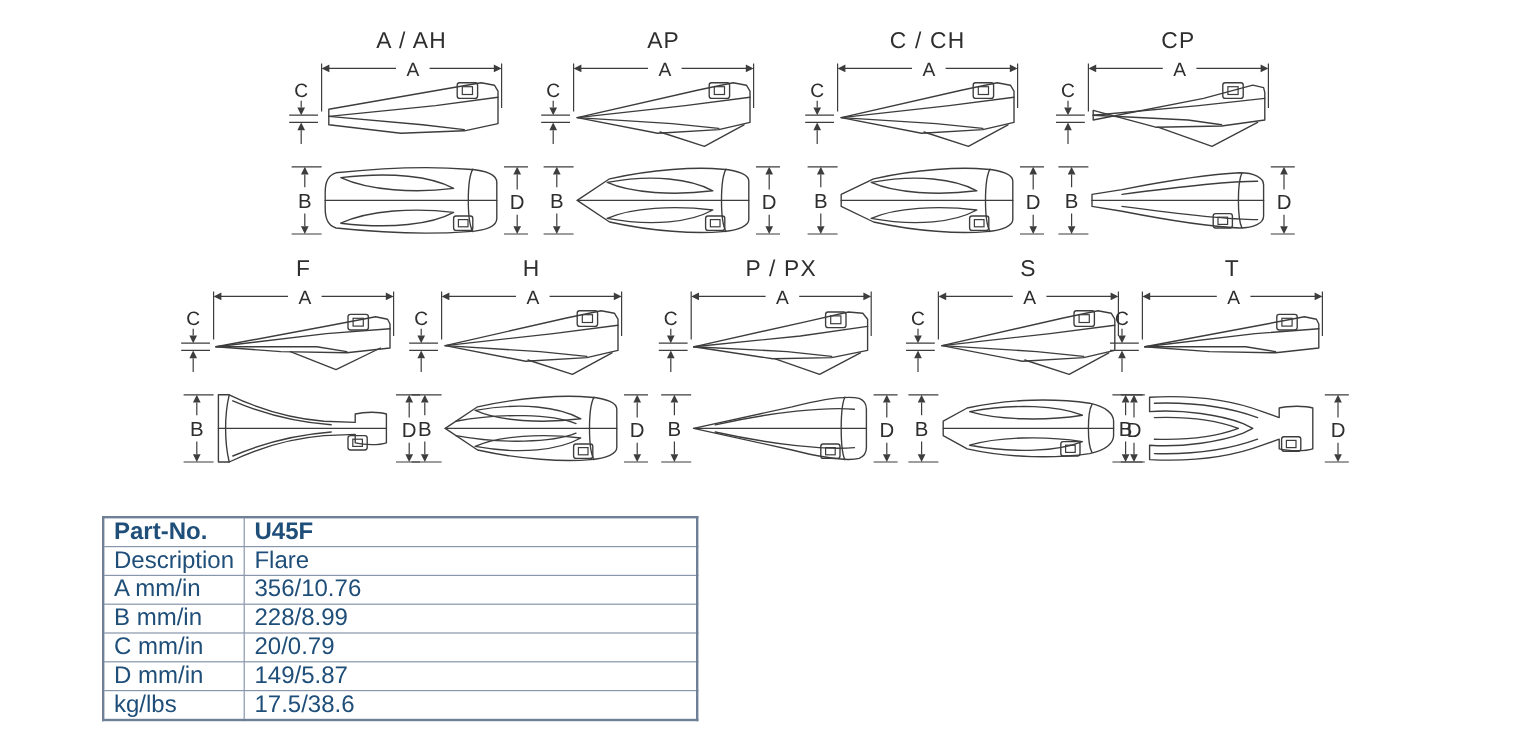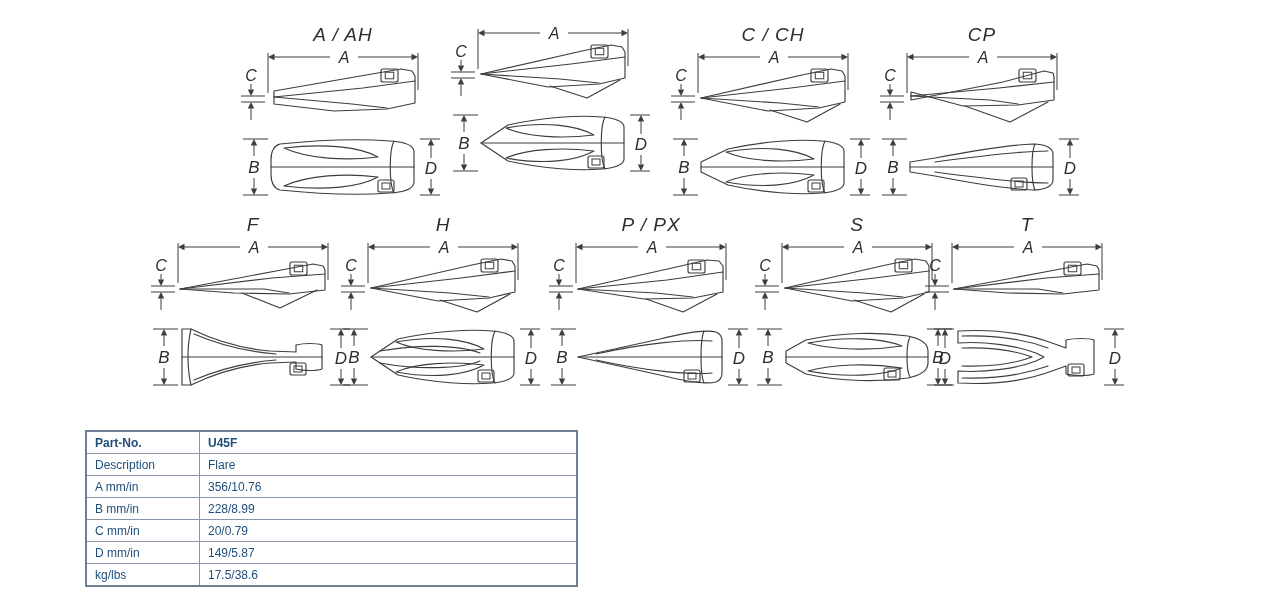--- a/index.html
+++ b/index.html
@@ -1,29 +1,29 @@
 <!DOCTYPE html>
 <html><head>
 <meta charset="utf-8">
 <style>
   html,body{margin:0;padding:0;background:#fff;}
   .stage{
     position:relative;width:1280px;height:610px;background:#ffffff;
     font-family:"Liberation Sans", sans-serif;overflow:hidden;
   }
-  .diagram{position:absolute;width:210px;font-style:italic;}
+  .diagram{position:absolute;width:210px;}
   .diagram .dtitle{
     text-align:center;font-size:19px;letter-spacing:1px;color:#2e2e2e;
     height:24px;line-height:22px;white-space:pre;
   }
   .diagram svg{display:block;}
   svg text{font-family:"Liberation Sans", sans-serif;fill:#2e2e2e;}
   table.spec{
     position:absolute;left:85px;top:430px;border-collapse:collapse;
-    color:#1f4e79;font-size:12px;background:#fff;
+    color:#1f4e79;font-size:20px;background:#fff;
     border:2px solid #6e7f96;
   }
   table.spec td{
     border:1px solid #8why;border:1px solid #8896ac;
     height:21px;padding:0 8px;vertical-align:middle;
   }
   table.spec td.lbl{width:96px;}
   table.spec td.val{width:360px;}
   table.spec tr.hdr td{font-weight:bold;}
 </style>
@@ -83,20 +83,21 @@
             <line x1="182" y1="147" x2="202" y2="147" stroke="#3d3d3d" stroke-width="1"></line>
             <polygon points="189.8,97.5 196.2,97.5 193,91" fill="#3d3d3d"></polygon>
             <line x1="193" y1="97.5" x2="193" y2="110" stroke="#3d3d3d" stroke-width="1"></line>
             <text x="193" y="126" font-size="17" text-anchor="middle">D</text>
             <line x1="193" y1="131" x2="193" y2="140.5" stroke="#3d3d3d" stroke-width="1"></line>
             <polygon points="189.8,140.5 196.2,140.5 193,147" fill="#3d3d3d"></polygon>
           </g>
         </svg>
       </div>
       <div class="diagram" style="left: 448px; top: 24px;">
+        <div class="dtitle">AP</div>
         <svg width="210" height="160" viewBox="0 0 210 160">
           <g>
             <line x1="30" y1="5" x2="30" y2="45" stroke="#3d3d3d" stroke-width="1"></line>
             <line x1="180" y1="5" x2="180" y2="42" stroke="#3d3d3d" stroke-width="1"></line>
             <line x1="36" y1="9" x2="92" y2="9" stroke="#3d3d3d" stroke-width="1"></line>
             <line x1="120" y1="9" x2="174" y2="9" stroke="#3d3d3d" stroke-width="1"></line>
             <polygon points="36.5,5.8 36.5,12.2 30,9" fill="#3d3d3d"></polygon>
             <polygon points="173.5,5.8 173.5,12.2 180,9" fill="#3d3d3d"></polygon>
             <text x="106" y="15" font-size="16" text-anchor="middle">A</text>
           </g>

